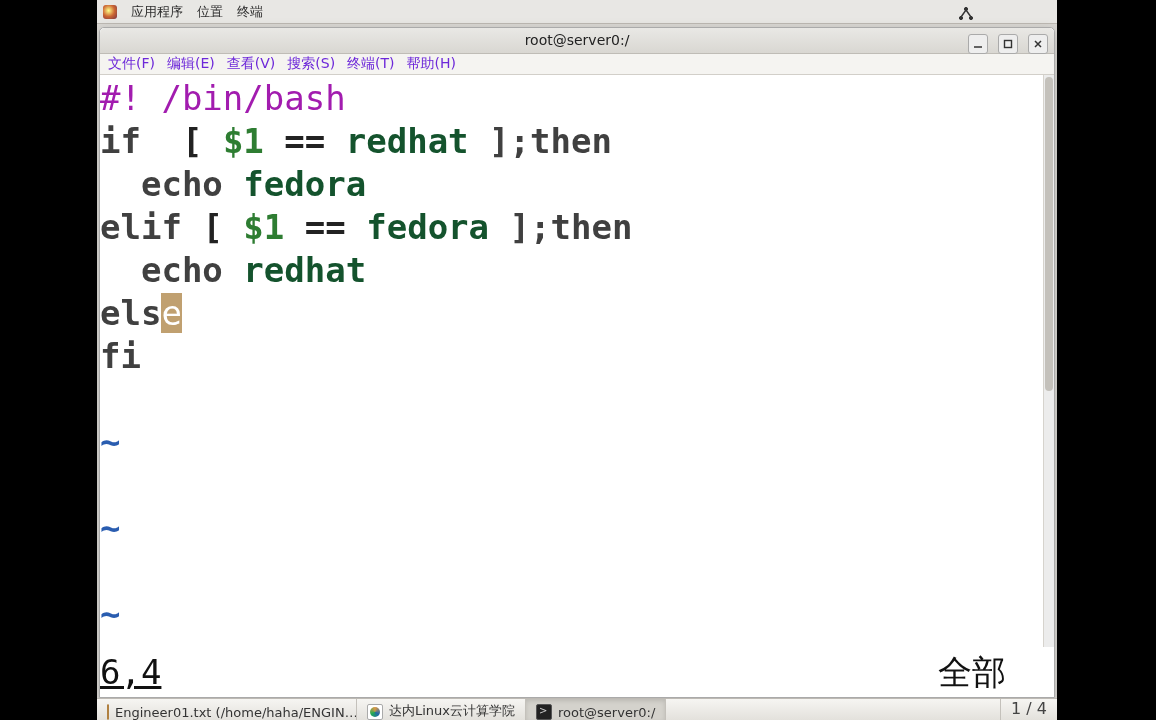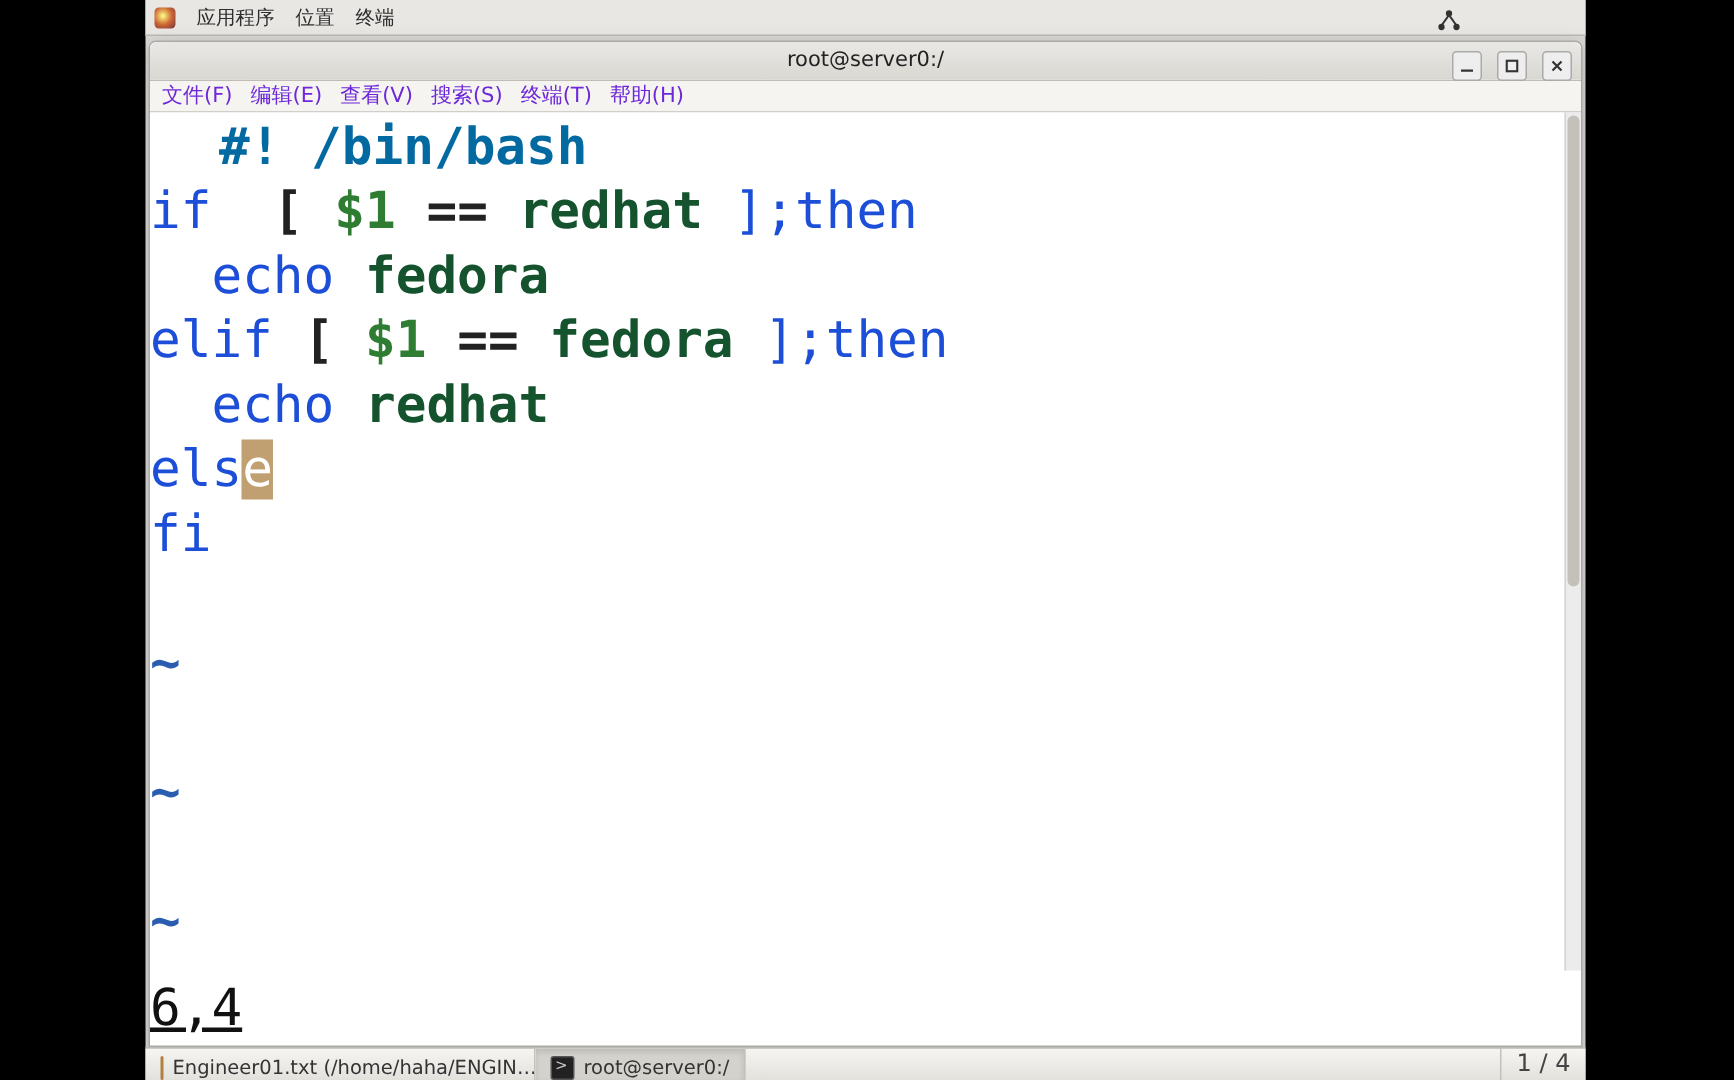--- a/index.html
+++ b/index.html
@@ -101,22 +101,22 @@
   .scrollbar {
     width: 11px;
     background: #ececec;
     position: relative;
     border-left:1px solid #d6d3cd;
   }
   .scrollbar .thumb {
     position: absolute; left:1px; right:1px; top:2px; height:55%;
     background:#c4c1bb; border-radius:4px;
   }
-  .tok-shebang { color:#0369a1; font-weight:700;margin-left:46px; }
-  .tok-kw { color:#1d4ed8; font-weight:400; }
+  .tok-shebang { color:#a21caf; font-weight:400; }
+  .tok-kw { color:#404040; font-weight:700; }
   .tok-var { color:#2e7d32; font-weight:600; }
   .tok-str { color:#14532d; font-weight:600; }
   .tok-op { color:#222; font-weight:600; }
   .vim-cursor { background:#c0a070; color:#fff; }
   .tilde { color:#2a5db0; font-weight:600; }
   .status-line {
     font-family: "DejaVu Sans Mono","Liberation Mono",monospace;
     font-size: 34px;
     line-height: 50px;
     display:flex;
@@ -248,28 +248,33 @@
 
 
 </div>
       <div class="scrollbar">
           <div class="thumb"></div>
         </div>
     </div>
 
     <div class="status-line">
       <span class="status-pos">6,4</span>
+      <span class="status-pct">全部</span>
     </div>
   </div>
 
   <div class="taskbar">
     <div class="task-item">
       <span class="task-icon gedit"></span>
       <span>Engineer01.txt (/home/haha/ENGIN…</span>
     </div>
+    <div class="task-item">
+      <span class="task-icon ff"></span>
+      <span>达内Linux云计算学院</span>
+    </div>
     <div class="task-item active">
       <span class="task-icon term"></span>
       <span>root@server0:/</span>
     </div>
     <div class="task-spacer"></div>
     <div class="task-right">
       <span>1 / 4</span>
     </div>
   </div>
 </div>

